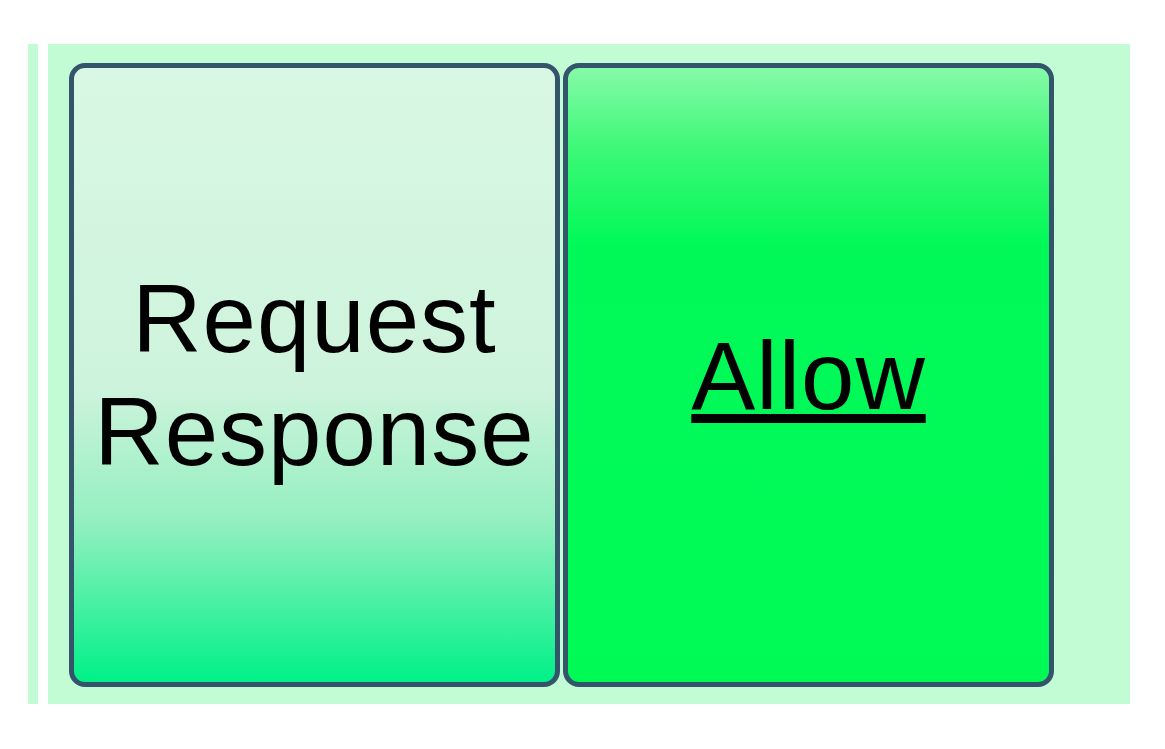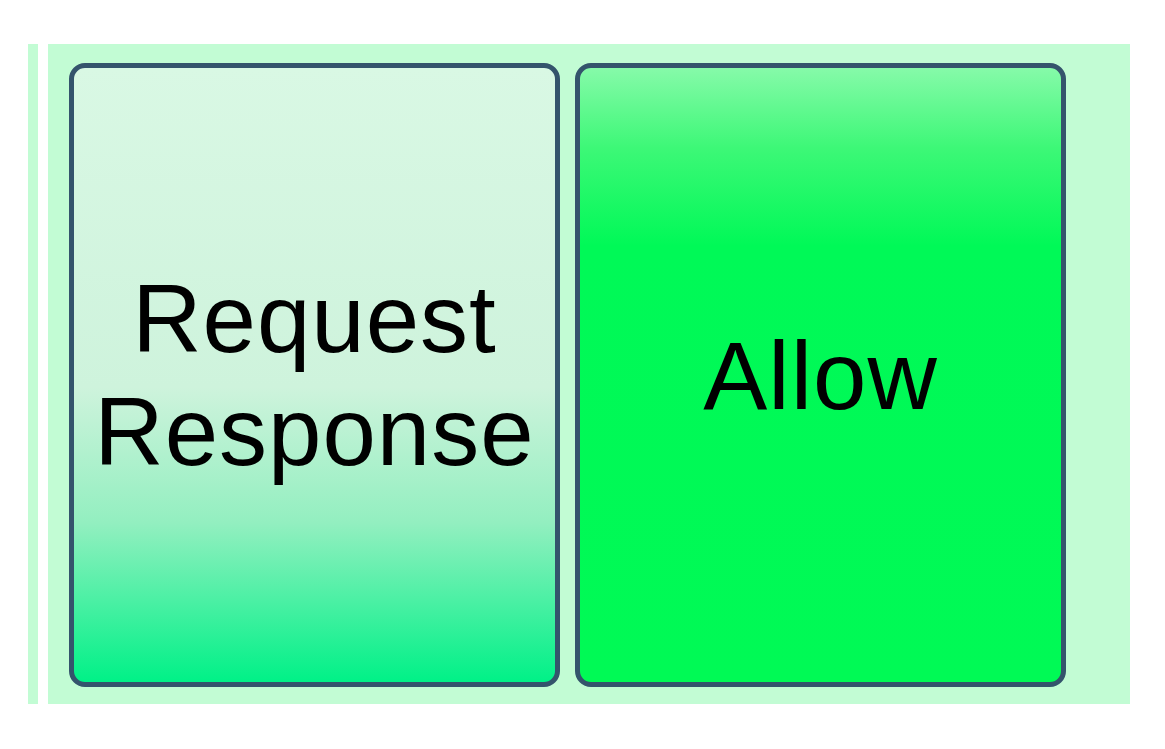--- a/index.html
+++ b/index.html
@@ -49,28 +49,29 @@
     left: 21px;
     background: linear-gradient(
       to bottom,
       var(--left-g1, #d9f8e4) 0%,
       var(--left-g2, #cef3dc) 52%,
       var(--left-g3, #93efc0) 74%,
       var(--left-g4, #00f187) 100%
     );
   }
   .node-right {
-    left: 527px;
+    left: 515px;
     background: linear-gradient(
       to bottom,
       var(--right-g1, #86faa9) 0%,
       var(--right-g2, #3df877) 13%,
       var(--right-g3, #00f957) 29%,
       var(--right-g4, #00fa55) 100%
     );
+    text-decoration: underline;
   }
   .node-label {
     color: var(--text, #000000);
     font-size: 96px;
     line-height: 113px;
     letter-spacing: 1px;
     font-weight: 400;
     user-select: none;
   }
   .node-label span {

